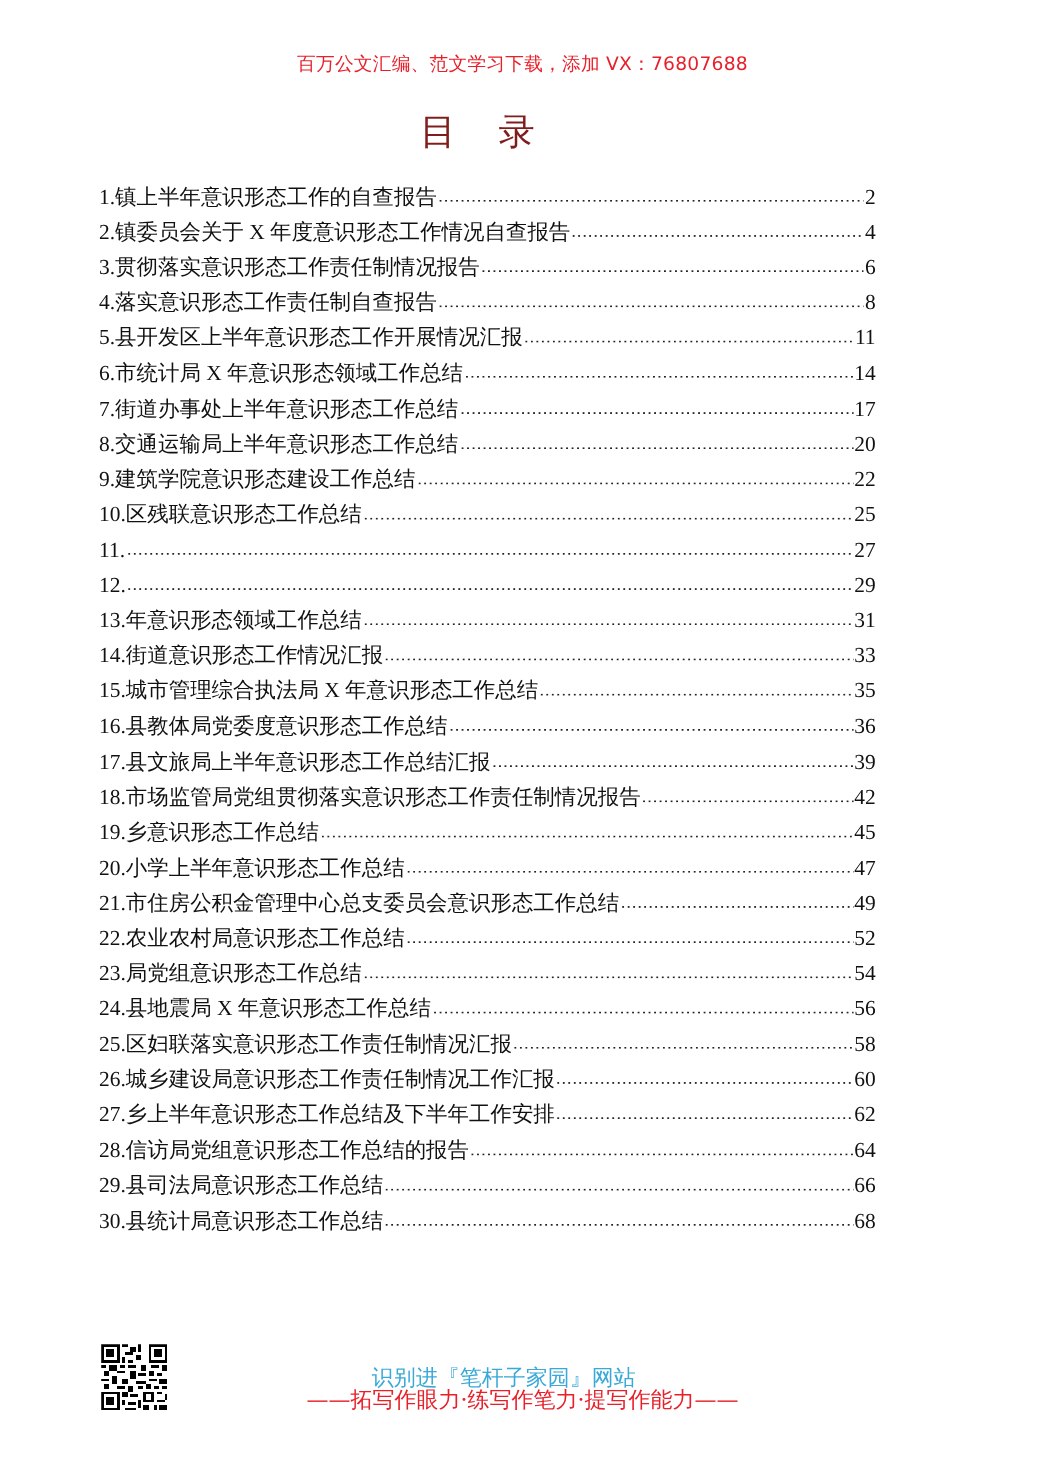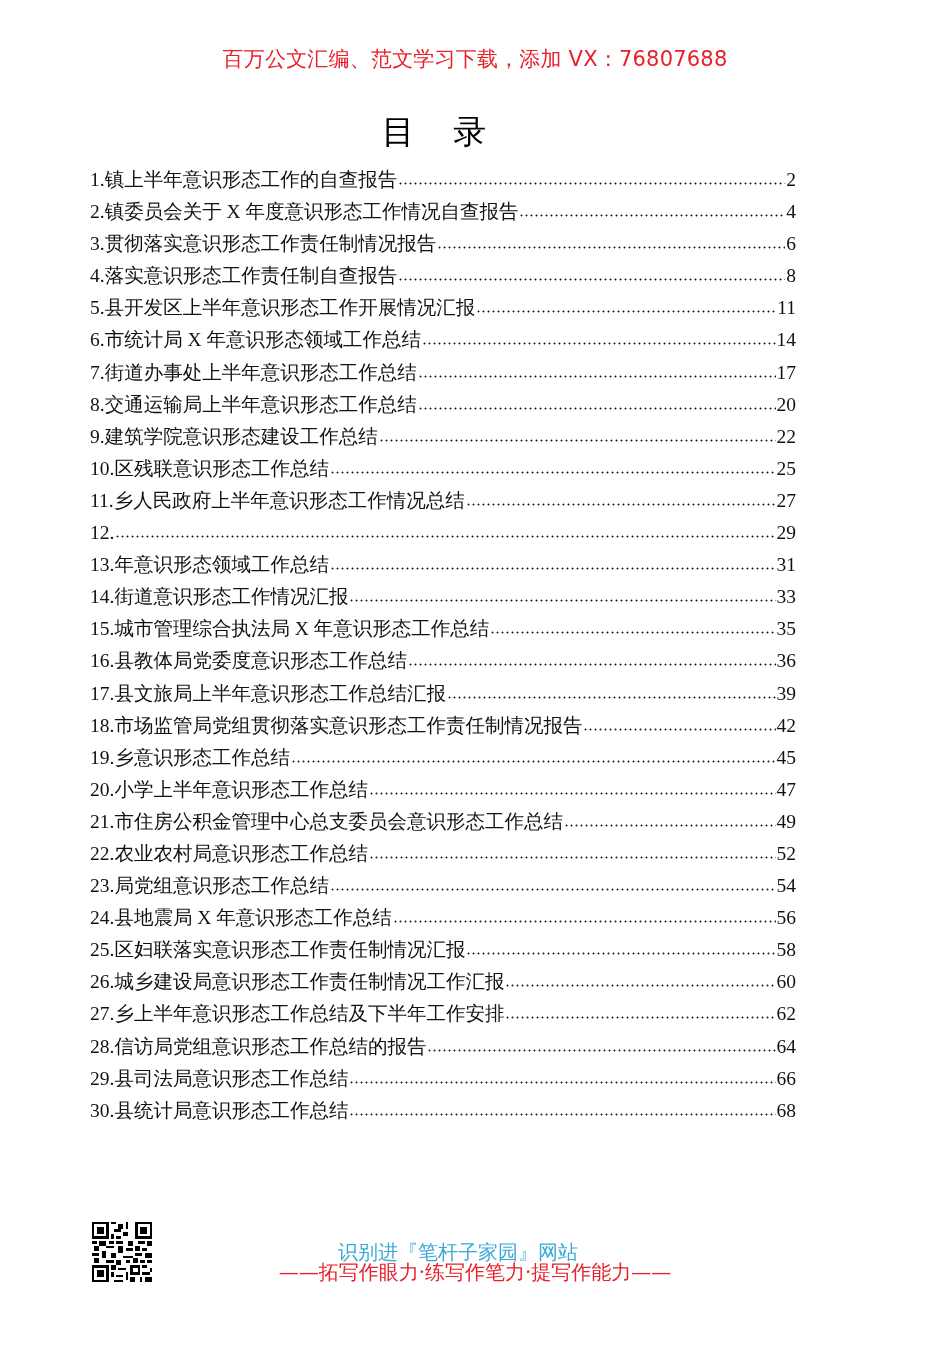--- a/index.html
+++ b/index.html
@@ -1,26 +1,26 @@
 <!DOCTYPE html>
 <html><head>
   <meta charset="utf-8">
   <style>
     html, body { margin: 0; padding: 0; background: #ffffff; }
     body { width: 950px; height: 1346px; position: relative; overflow: hidden; }
     .page { position: absolute; left: 0; top: 0; width: 950px; height: 1346px; background: #ffffff; }
     .banner {
       position: absolute; left: 0; top: 47px; width: 950px; text-align: center;
-      color: #e8202a; font-family: "DejaVu Sans", sans-serif; font-size: 21px; line-height: 24px;
+      color: #e8202a; font-family: "DejaVu Sans", sans-serif; font-size: 17px; line-height: 24px;
       letter-spacing: 0.2px;
     }
     .title {
       position: absolute; left: 0; top: 98px; width: 872px; text-align: center;
-      font-family: "DejaVu Serif", serif; font-size: 33px; line-height: 44px; color: #000000;
-      letter-spacing: 14px; padding-left: 10px; box-sizing: border-box; margin-top: 12px;
+      font-family: "DejaVu Serif", serif; font-size: 33px; line-height: 44px; color: #7f1d1d;
+      letter-spacing: 14px; padding-left: 10px; box-sizing: border-box;
     }
     .toc { position: absolute; left: 90px; top: 164px; width: 706px; margin: 0; padding: 0; list-style: none; }
     .toc-row {
       display: flex; align-items: baseline; height: 32.1px; line-height: 32px;
       font-family: "Liberation Serif", "DejaVu Serif", serif; font-size: 19.5px; color: #111;
       white-space: nowrap;
     }
     .toc-num { flex: 0 0 auto; }
     .toc-text { flex: 0 0 auto; transform-origin: left center; }
     .toc-leader {
@@ -102,21 +102,20 @@
         <span class="toc-page">22</span>
       </li>
       <li class="toc-row">
         <span class="toc-num">10.</span>
         <span class="toc-text">区残联意识形态工作总结</span>
         <span class="toc-leader"></span>
         <span class="toc-page">25</span>
       </li>
       <li class="toc-row">
         <span class="toc-num">11.</span>
-        <span class="toc-text">乡人民政府上半年意识形态工作情况总结</span>
         <span class="toc-leader"></span>
         <span class="toc-page">27</span>
       </li>
       <li class="toc-row">
         <span class="toc-num">12.</span>
         <span class="toc-leader"></span>
         <span class="toc-page">29</span>
       </li>
       <li class="toc-row">
         <span class="toc-num">13.</span>

